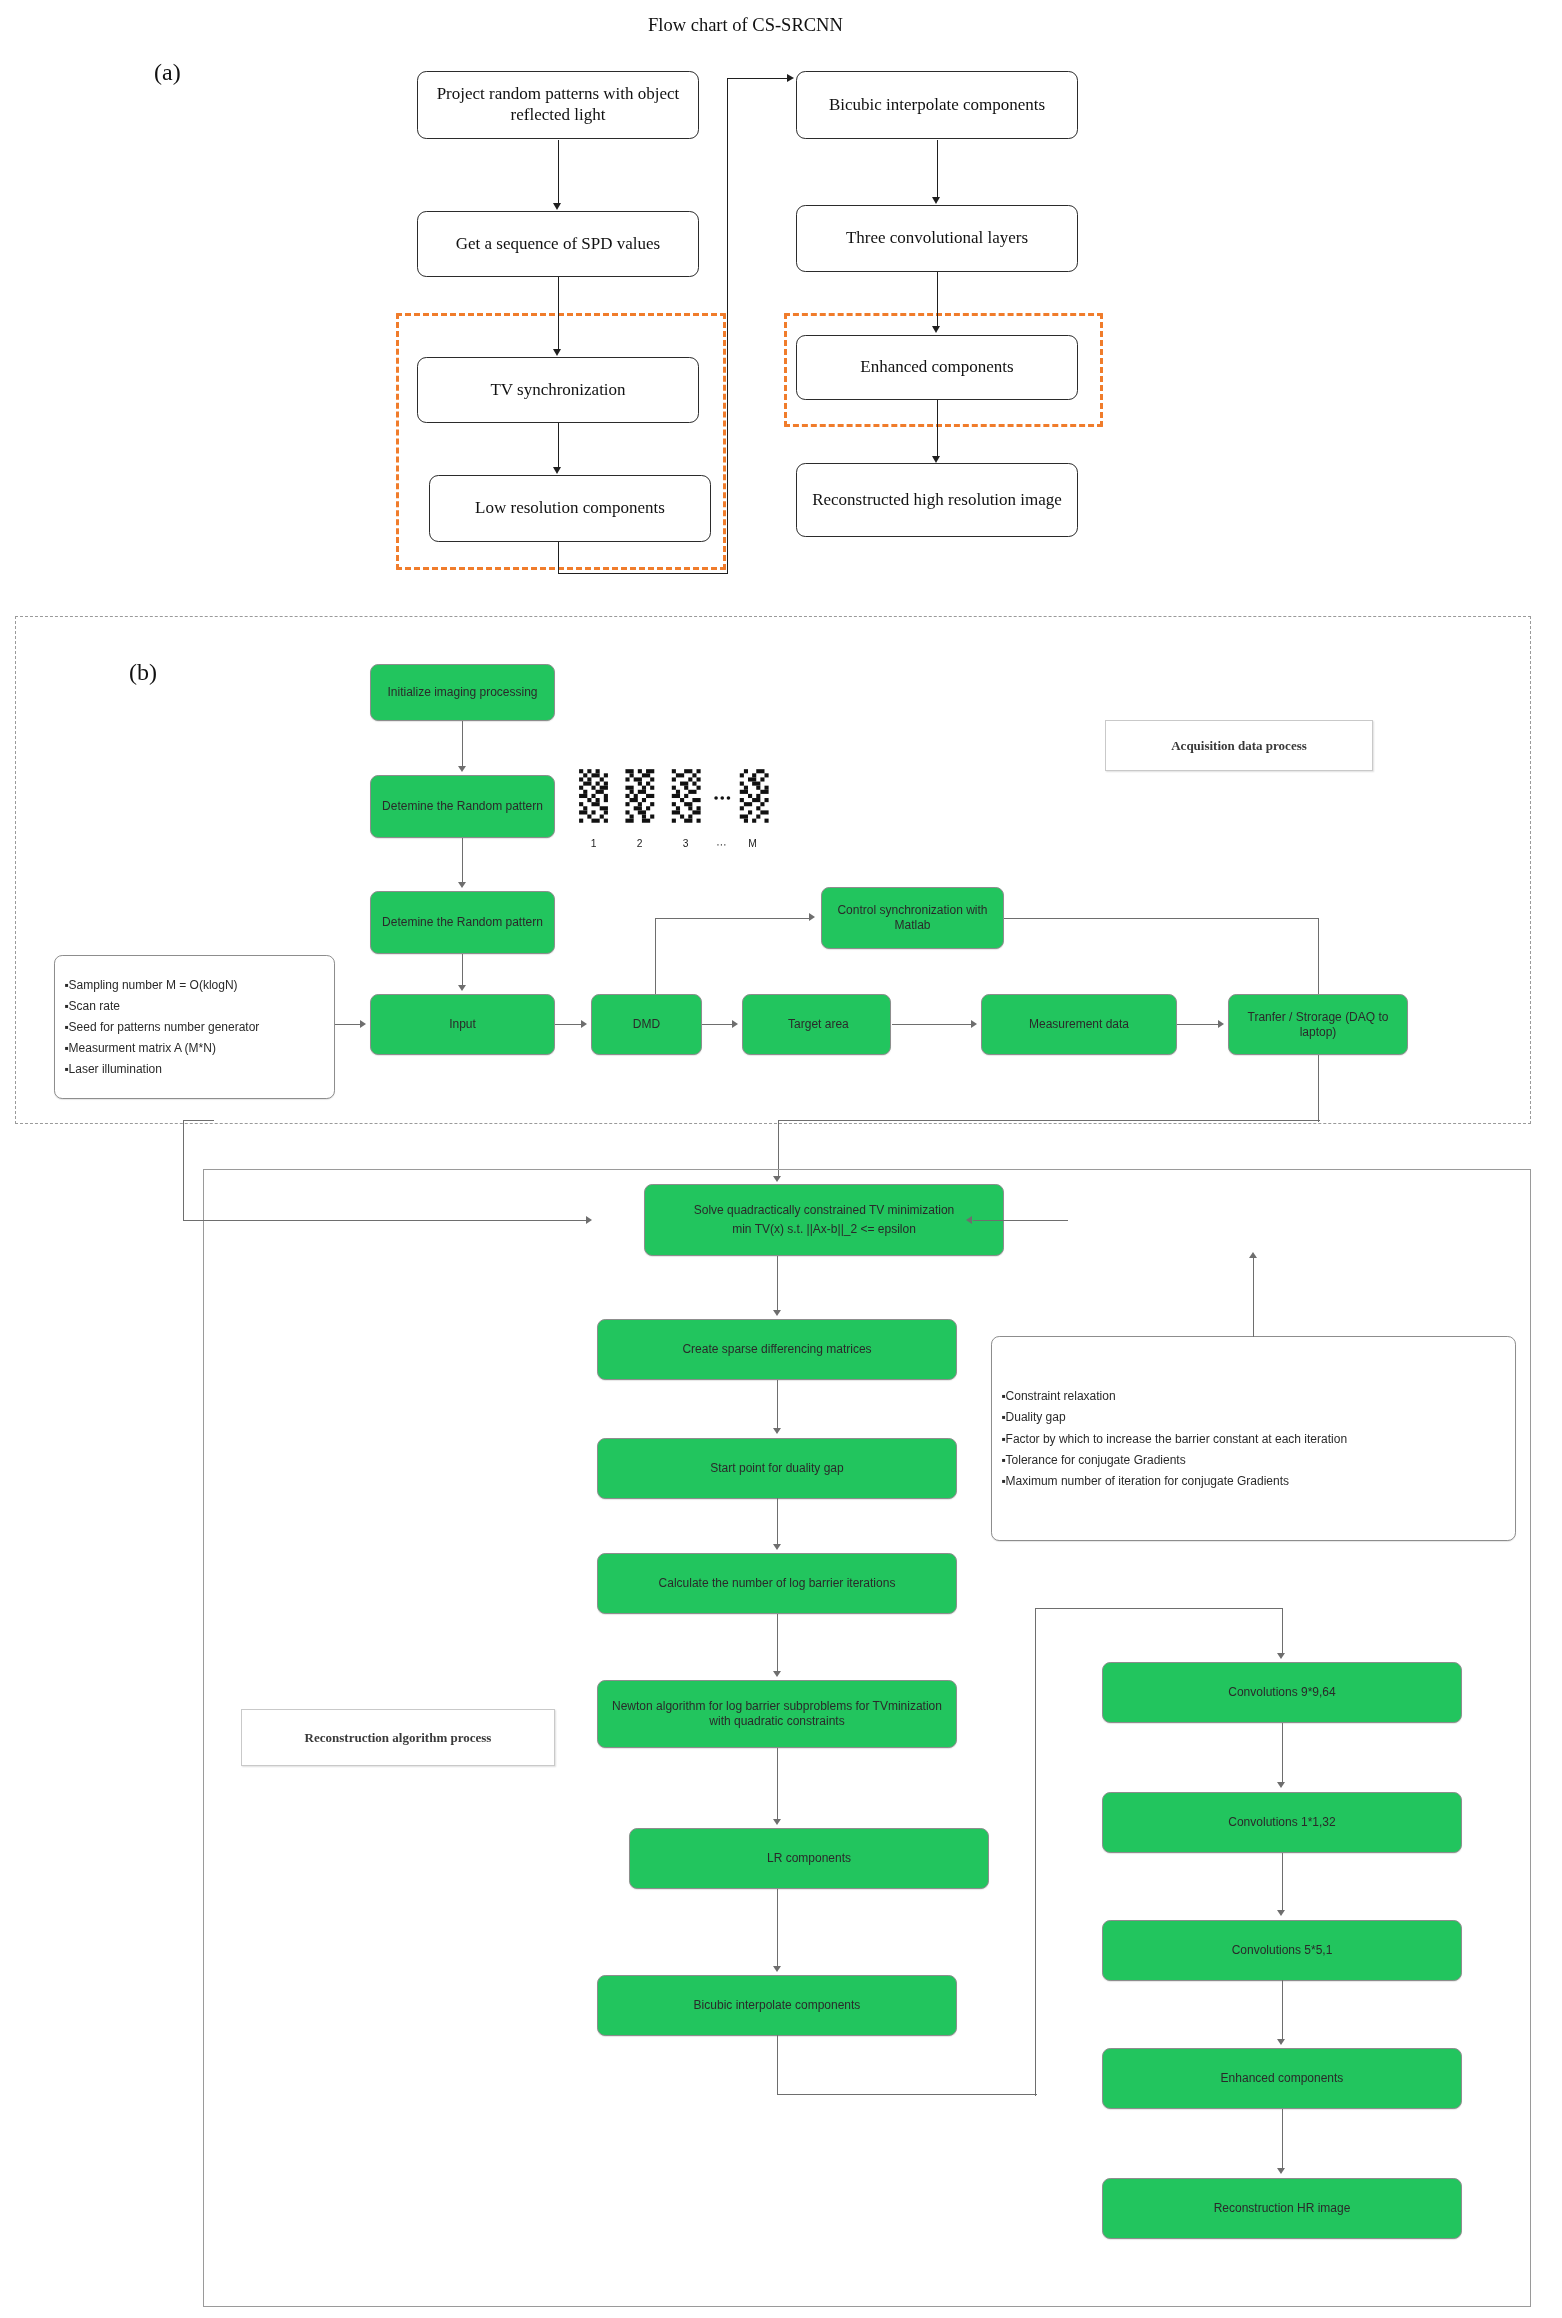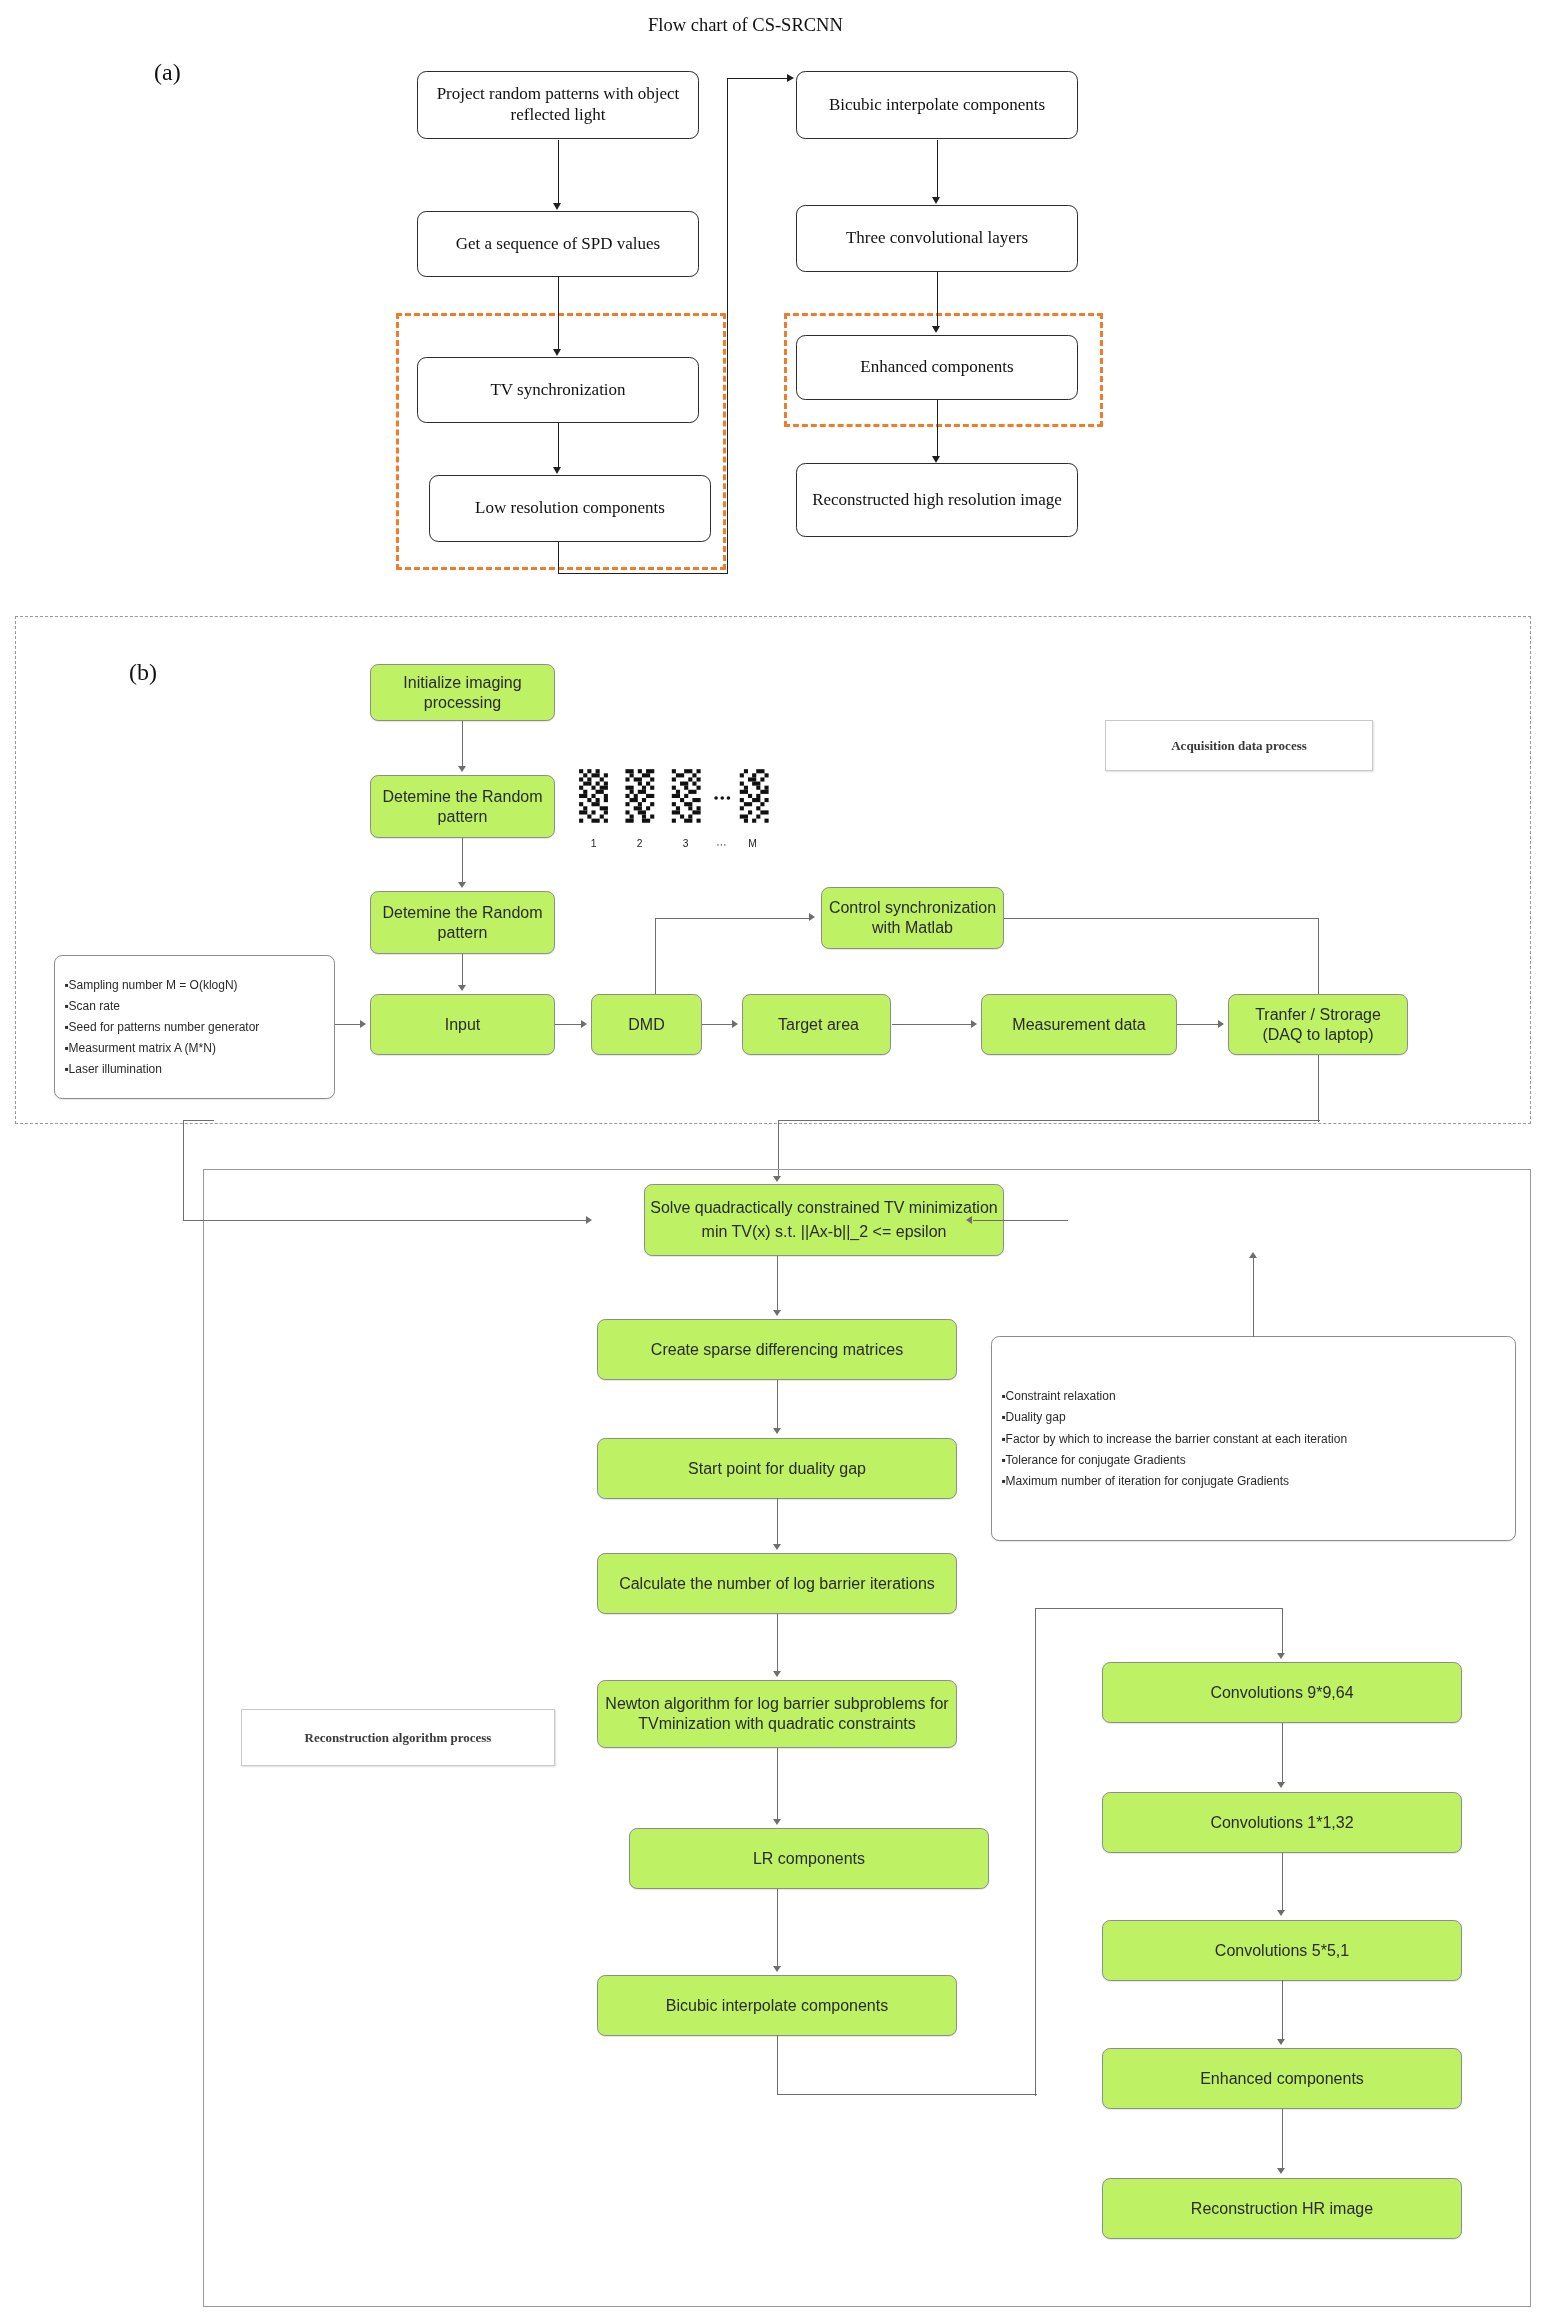--- a/index.html
+++ b/index.html
@@ -26,22 +26,22 @@
   .lineHg{position:absolute;background:#6e6e6e;height:1px;}
   .arrowDown{position:absolute;width:0;height:0;border-left:4.6px solid transparent;border-right:4.6px solid transparent;border-top:7.2px solid #1f1f1f;}
   .arrowDownG{position:absolute;width:0;height:0;border-left:4.1px solid transparent;border-right:4.1px solid transparent;border-top:6.7px solid #6e6e6e;}
   .arrowUpG{position:absolute;width:0;height:0;border-left:4.1px solid transparent;border-right:4.1px solid transparent;border-bottom:6.7px solid #6e6e6e;}
   .arrowRight{position:absolute;width:0;height:0;border-top:4.6px solid transparent;border-bottom:4.6px solid transparent;border-left:7.2px solid #1f1f1f;}
   .arrowRightG{position:absolute;width:0;height:0;border-top:4.1px solid transparent;border-bottom:4.1px solid transparent;border-left:6.7px solid #6e6e6e;}
   .arrowLeftG{position:absolute;width:0;height:0;border-top:4.1px solid transparent;border-bottom:4.1px solid transparent;border-right:6.7px solid #6e6e6e;}
 
   
   .boxB{
-    border:1px solid #8d8d8d;border-radius:8.2px;background:#bef264;
-    font-family:"Liberation Sans",sans-serif;font-size:16px;line-height:1.25;color:#2a2a2a;
+    border:1px solid #8d8d8d;border-radius:8.2px;background:#22c55e;
+    font-family:"Liberation Sans",sans-serif;font-size:12px;line-height:1.25;color:#2a2a2a;
     display:flex;align-items:center;justify-content:center;text-align:center;
     padding:2.1px 4.1px;box-shadow:0 1px 1px rgba(0,0,0,0.10);
   }
   .boxList{
     border:1px solid #8d8d8d;border-radius:8.2px;background:#fff;
     font-family:"Liberation Sans",sans-serif;font-size:12px;line-height:1.0;color:#2a2a2a;
     display:flex;flex-direction:column;justify-content:center;
     padding:7.2px 9.3px;box-shadow:0 1px 1px rgba(0,0,0,0.10);
   }
   .boxList div{padding:4.6px 0;}

